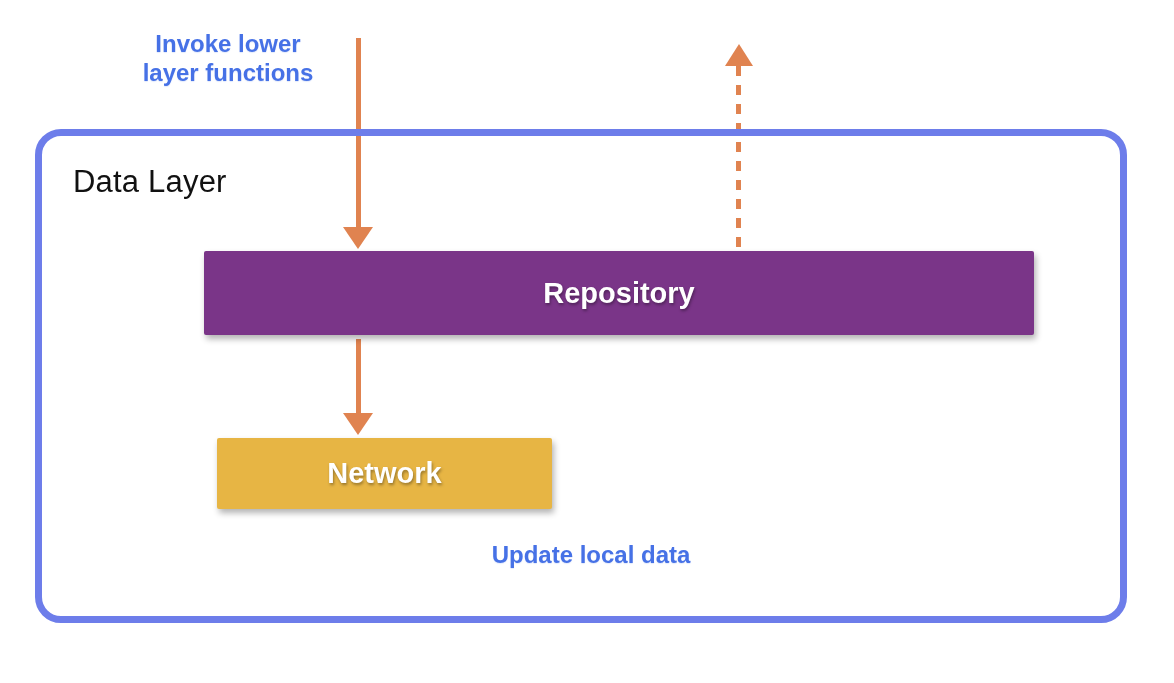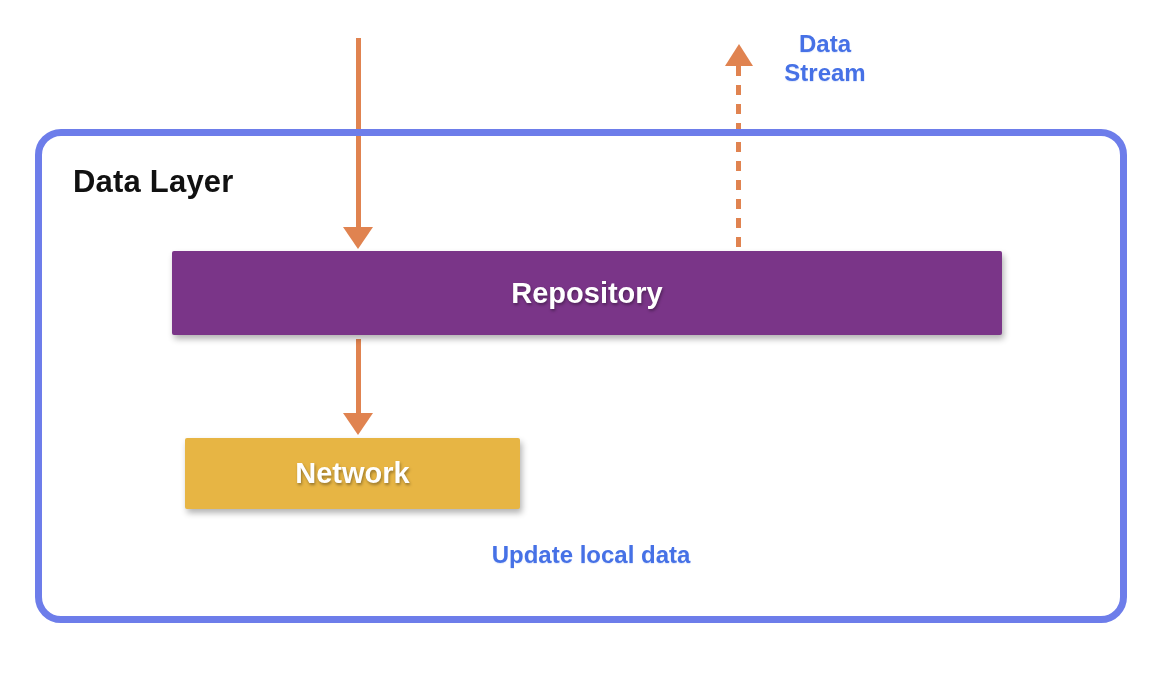--- a/index.html
+++ b/index.html
@@ -85,58 +85,59 @@
     border: 7px solid var(--container-border);
     border-radius: 26px;
     background: transparent;
     z-index: 3;
   }
   .dl-title {
     position: absolute;
     left: 31px; top: 29px;
     color: var(--title-text);
     font-size: 31px;
-    font-weight: 700;
+    font-weight: 400;
     line-height: 1.1;
     letter-spacing: 0.2px;
   }
 
   
   .box {
     position: absolute;
     display: flex;
     align-items: center;
     justify-content: center;
     color: var(--box-text);
     font-size: 29px;
     font-weight: 700;
     text-shadow: 1px 2px 3px rgba(0,0,0,0.35);
     box-shadow: 2px 4px 6px rgba(0,0,0,0.30);
     border-radius: 2px;
     z-index: 2;
+    margin-left: 32px;
   }
   .box.repository {
     left: 172px; top: 251px;
     width: 830px; height: 84px;
     background: var(--repository-fill);
   }
   .box.network {
     left: 185px; top: 438px;
     width: 335px; height: 71px;
     background: var(--network-fill);
   }
 </style>
 </head>
 <body>
 
 <div class="stage">
 
+  <div class="annotation" id="lbl-invoke">Invoke lower
+layer functions</div>
 
-  <div class="annotation" id="lbl-stream">Data
-Stream</div>
 
 
   <div class="annotation" id="lbl-update">Update local data</div>
 
   <div class="arrow-line" id="arrow-invoke-line"></div>
   <div class="arrow-head down" id="arrow-invoke-head"></div>
 
   <div class="arrow-head up" id="arrow-stream-head"></div>
   <div class="arrow-line dashed" id="arrow-stream-line"></div>
 

